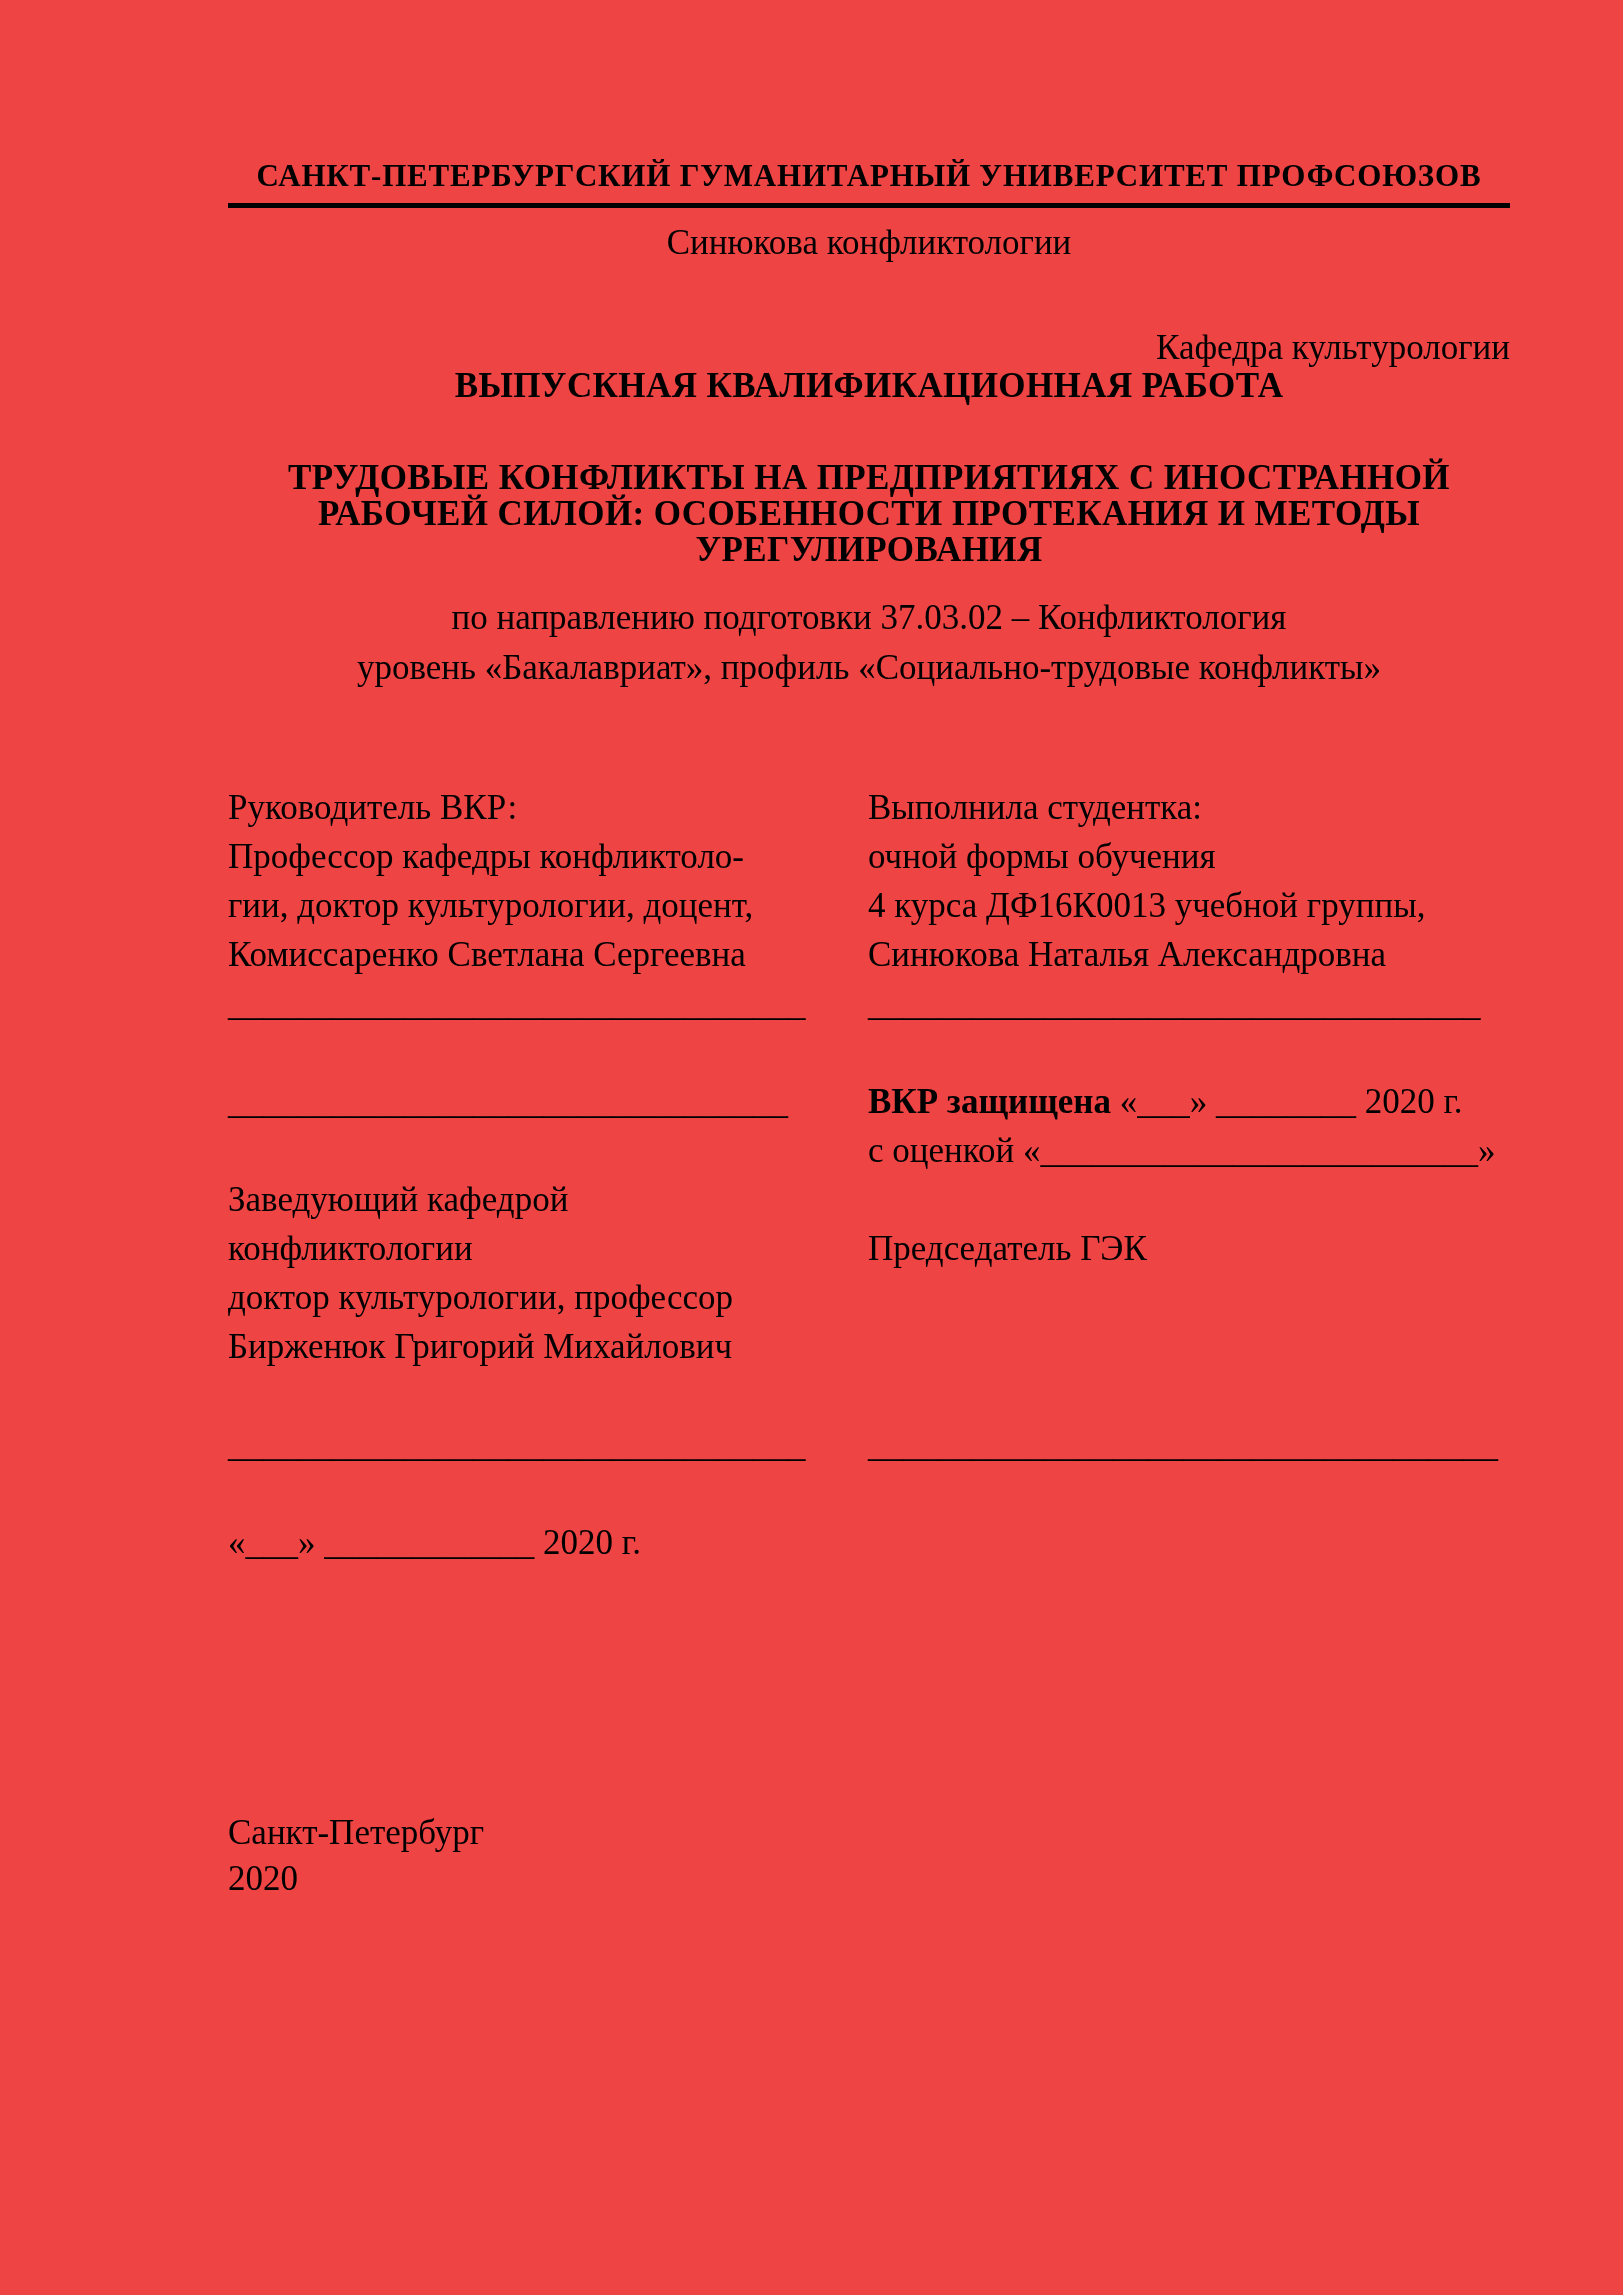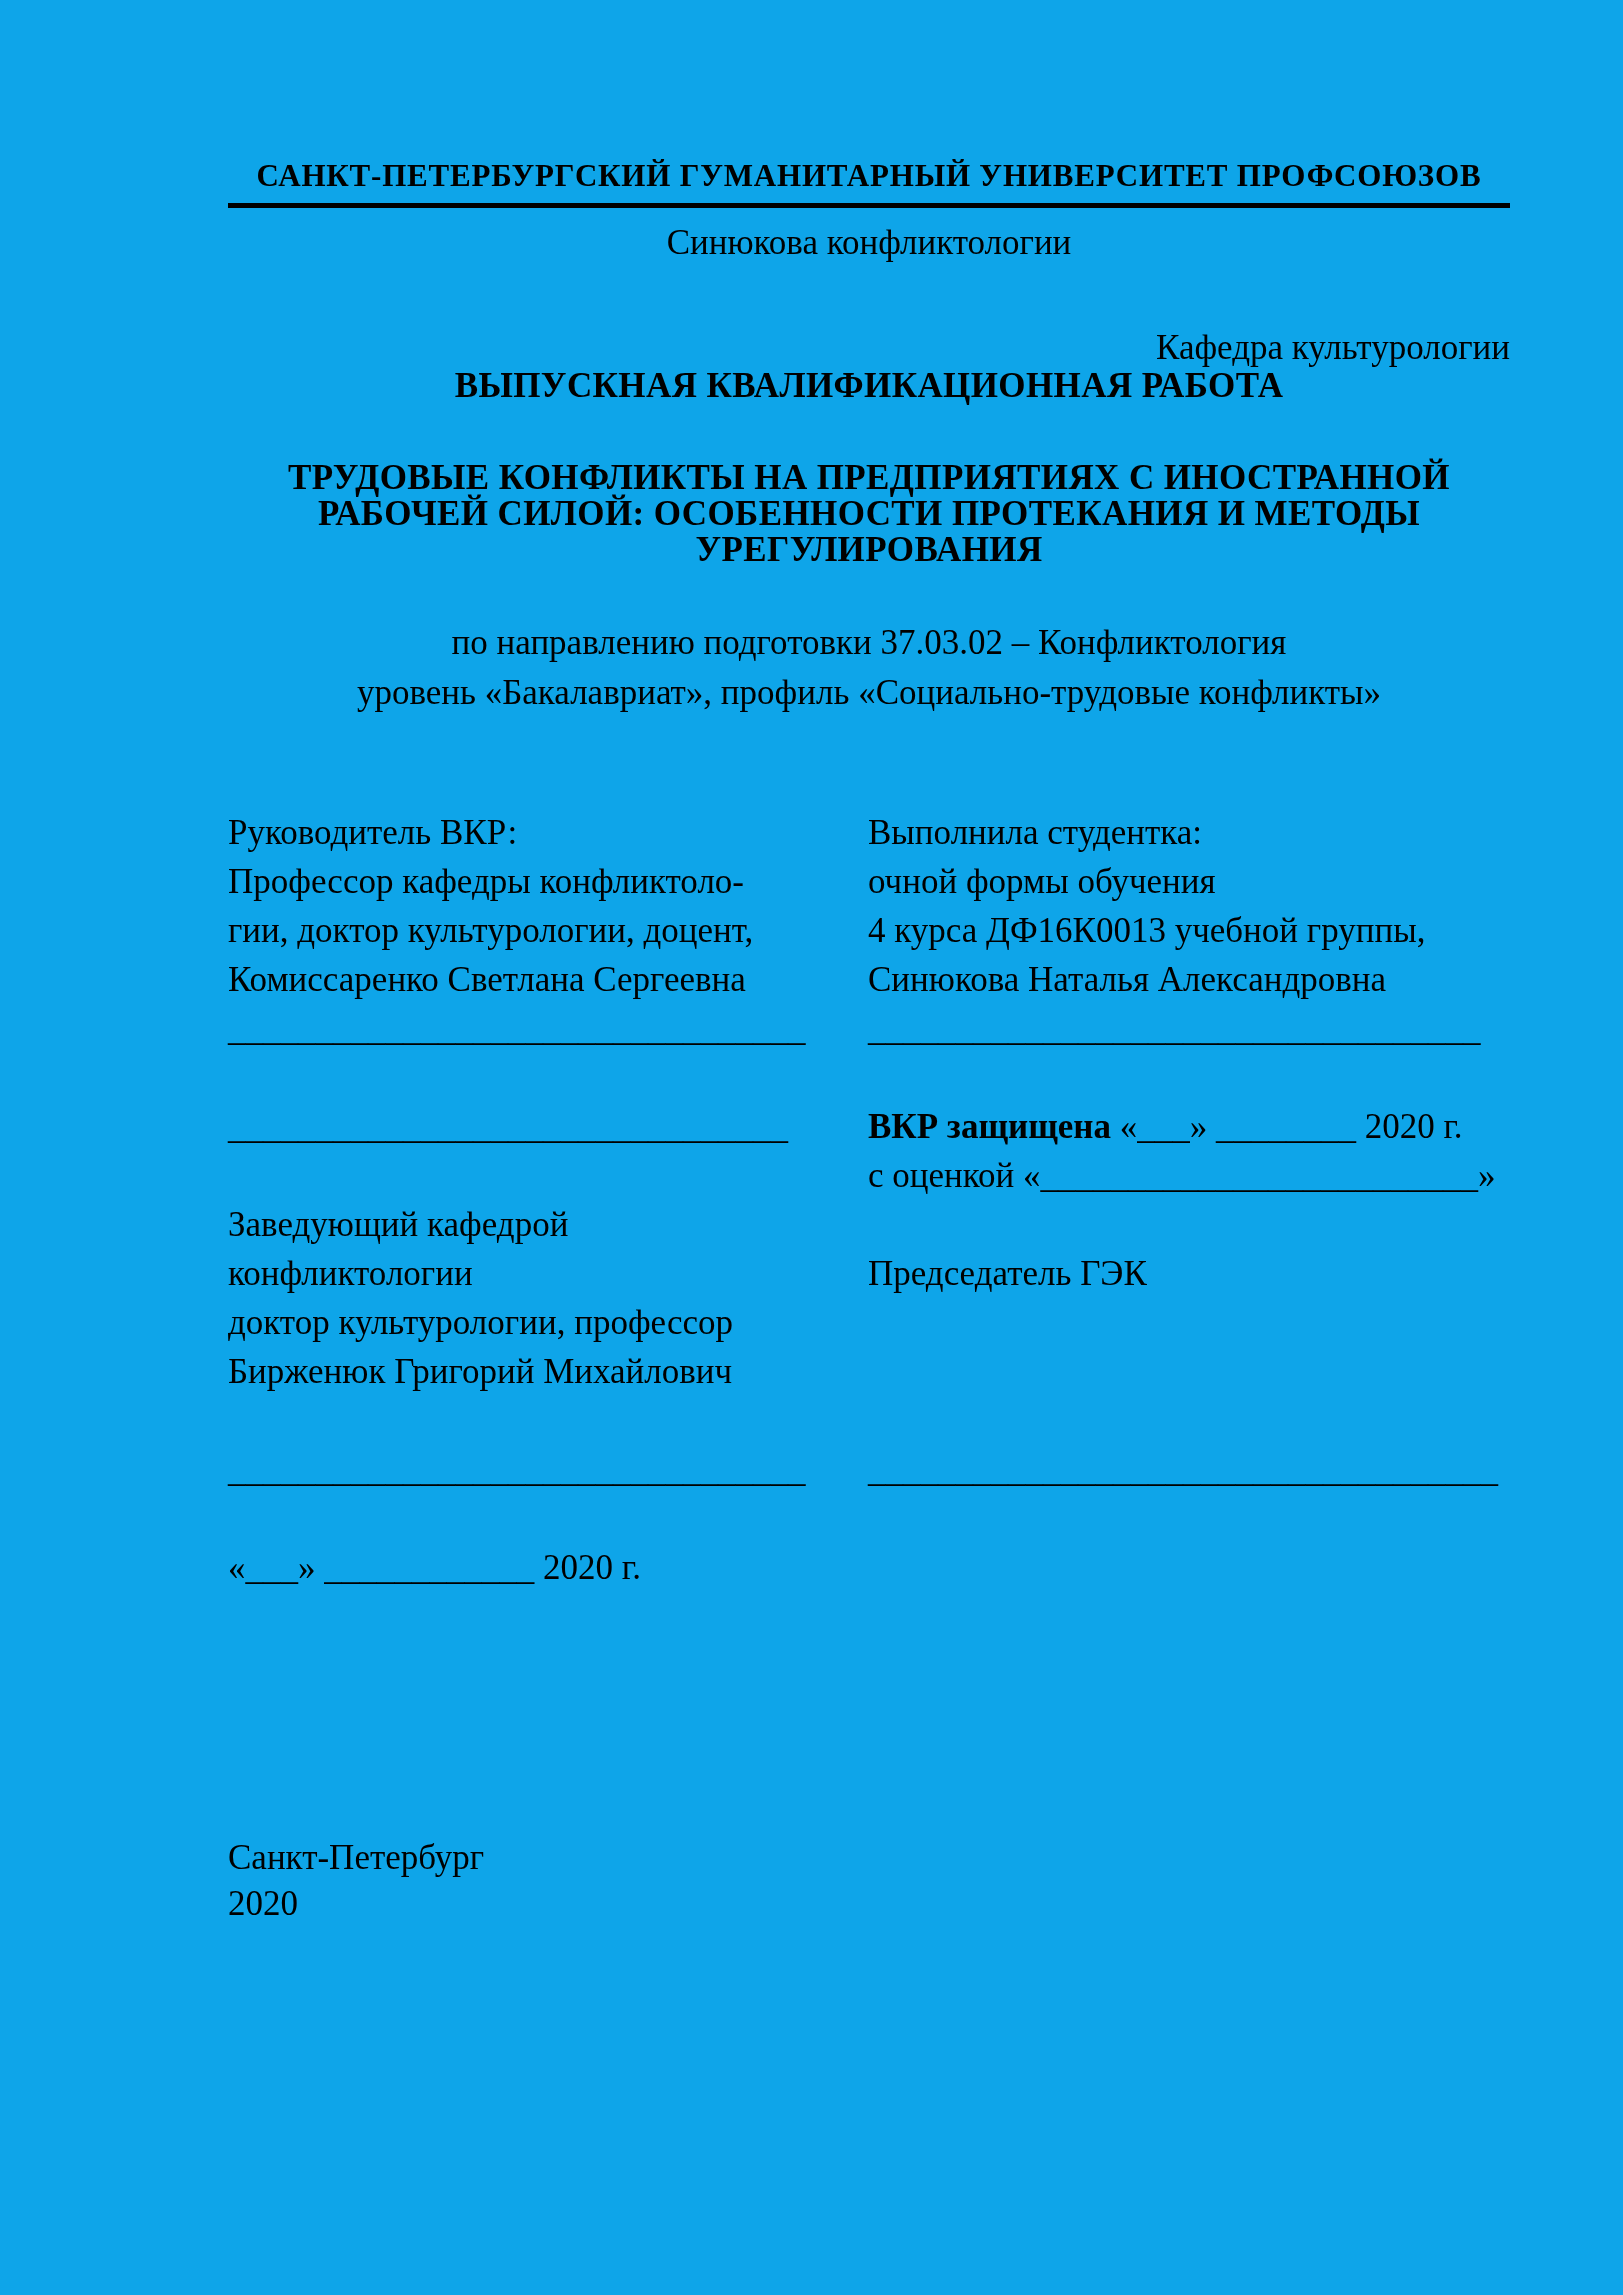--- a/index.html
+++ b/index.html
@@ -1,19 +1,19 @@
 <!DOCTYPE html>
 <html style="font-size:12.6px"><head>
 <meta charset="utf-8">
 <style>
   html, body { margin: 0; padding: 0; background: #ffffff; }
   .page {
     width: 1623px;
     height: 2295px;
-    background: #0ea5e9;
+    background: #ef4444;
     color: #000000;
     font-family: "Liberation Serif", "DejaVu Serif", serif;
     font-size: 35px;
     box-sizing: border-box;
     padding: 157px 113px 0 228px;
     position: relative;
     overflow: hidden;
   }
   .org-header {
     font-weight: bold;
@@ -43,21 +43,21 @@
   }
   .title {
     font-weight: bold;
     text-align: center;
     margin-top: 55px;
     line-height: 36px;
     letter-spacing: 0.4px;
   }
   .program {
     text-align: center;
-    margin-top: 50px;
+    margin-top: 25px;
     line-height: 50px;
   }
   .columns {
     margin-top: 90px;
     display: grid;
     grid-template-columns: 583px 643px;
     column-gap: 57px;
   }
   .line {
     line-height: 49px;

